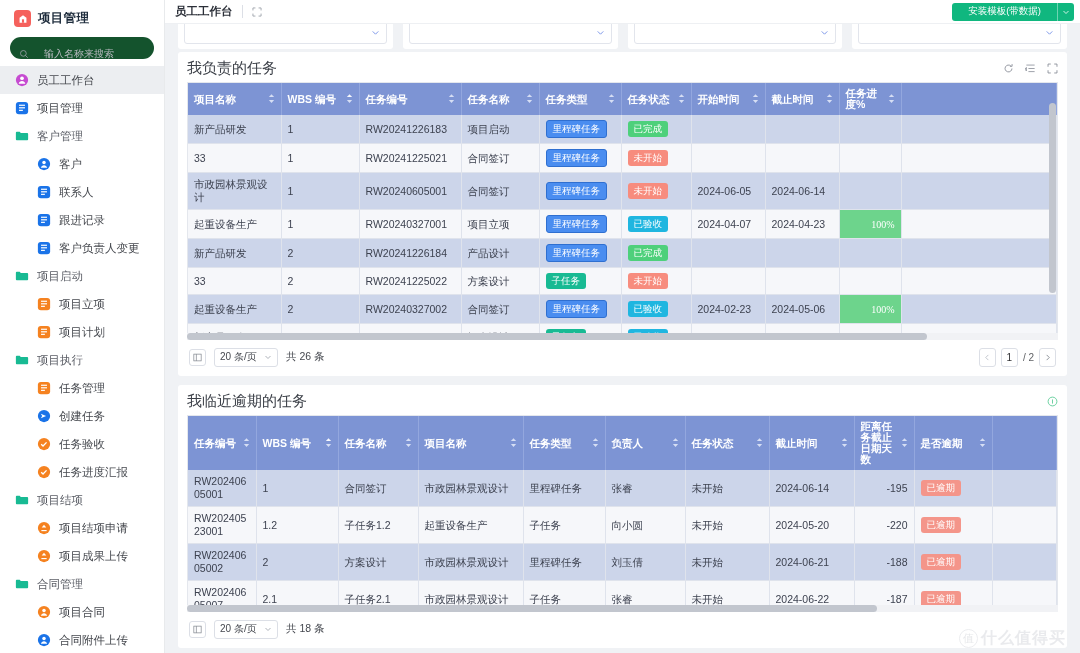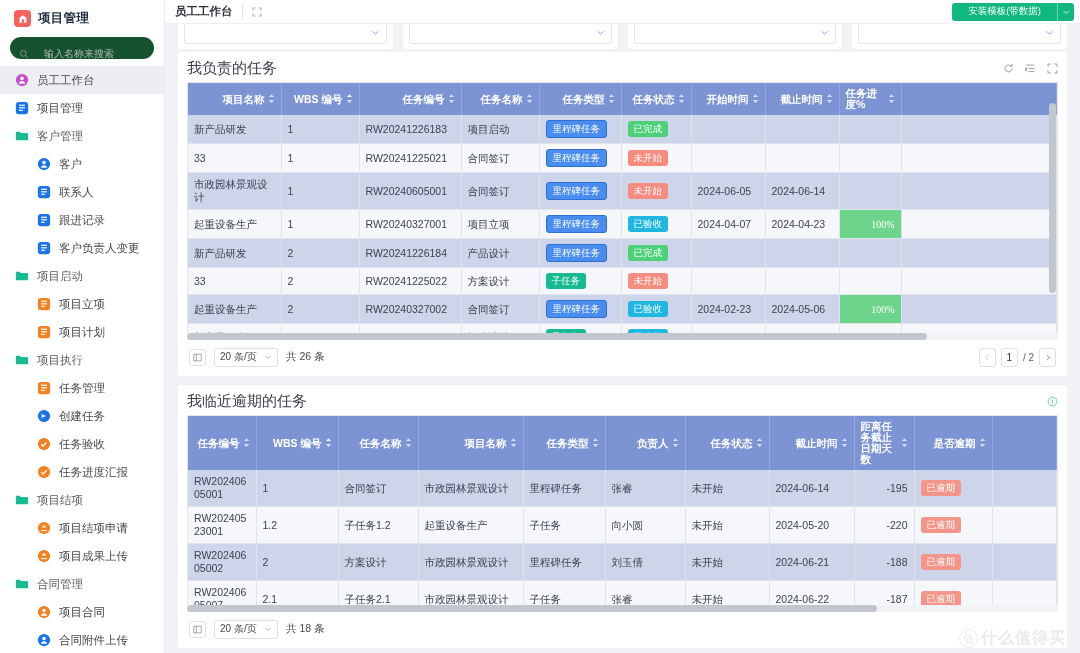--- a/index.html
+++ b/index.html
@@ -131,21 +131,21 @@
   .tbl-wrap { position: relative; overflow: hidden; border: 1px solid #e4e7ed; border-bottom: none; }
   table { border-collapse: collapse; width: 100%; table-layout: fixed; }
   thead th {
     background: #7d94d4; color: #ffffff;
     font-size: 10.5px; font-weight: bold;
     text-align: left; padding: 5px 6px;
     border-right: 1px solid #93a7de;
     white-space: normal; line-height: 11px;
     vertical-align: middle;
   }
-  th .th-inner { display: flex; align-items: center; justify-content: flex-end; gap: 3px; }
+  th .th-inner { display: flex; align-items: center; justify-content: space-between; gap: 3px; }
   th .sort-ico { flex: 0 0 7px; opacity: .95; }
   tbody td {
     font-size: 10.5px; color: #3d4250;
     padding: 5px 6px; border-right: 1px solid #dfe3ec;
     border-bottom: 1px solid #dfe3ec;
     vertical-align: middle; line-height: 13px;
     overflow: hidden; white-space: normal; word-break: break-all;
   }
   tbody tr.odd td { background: #ccd5ea; }
   tbody tr.even td { background: #f6f7fa; }

